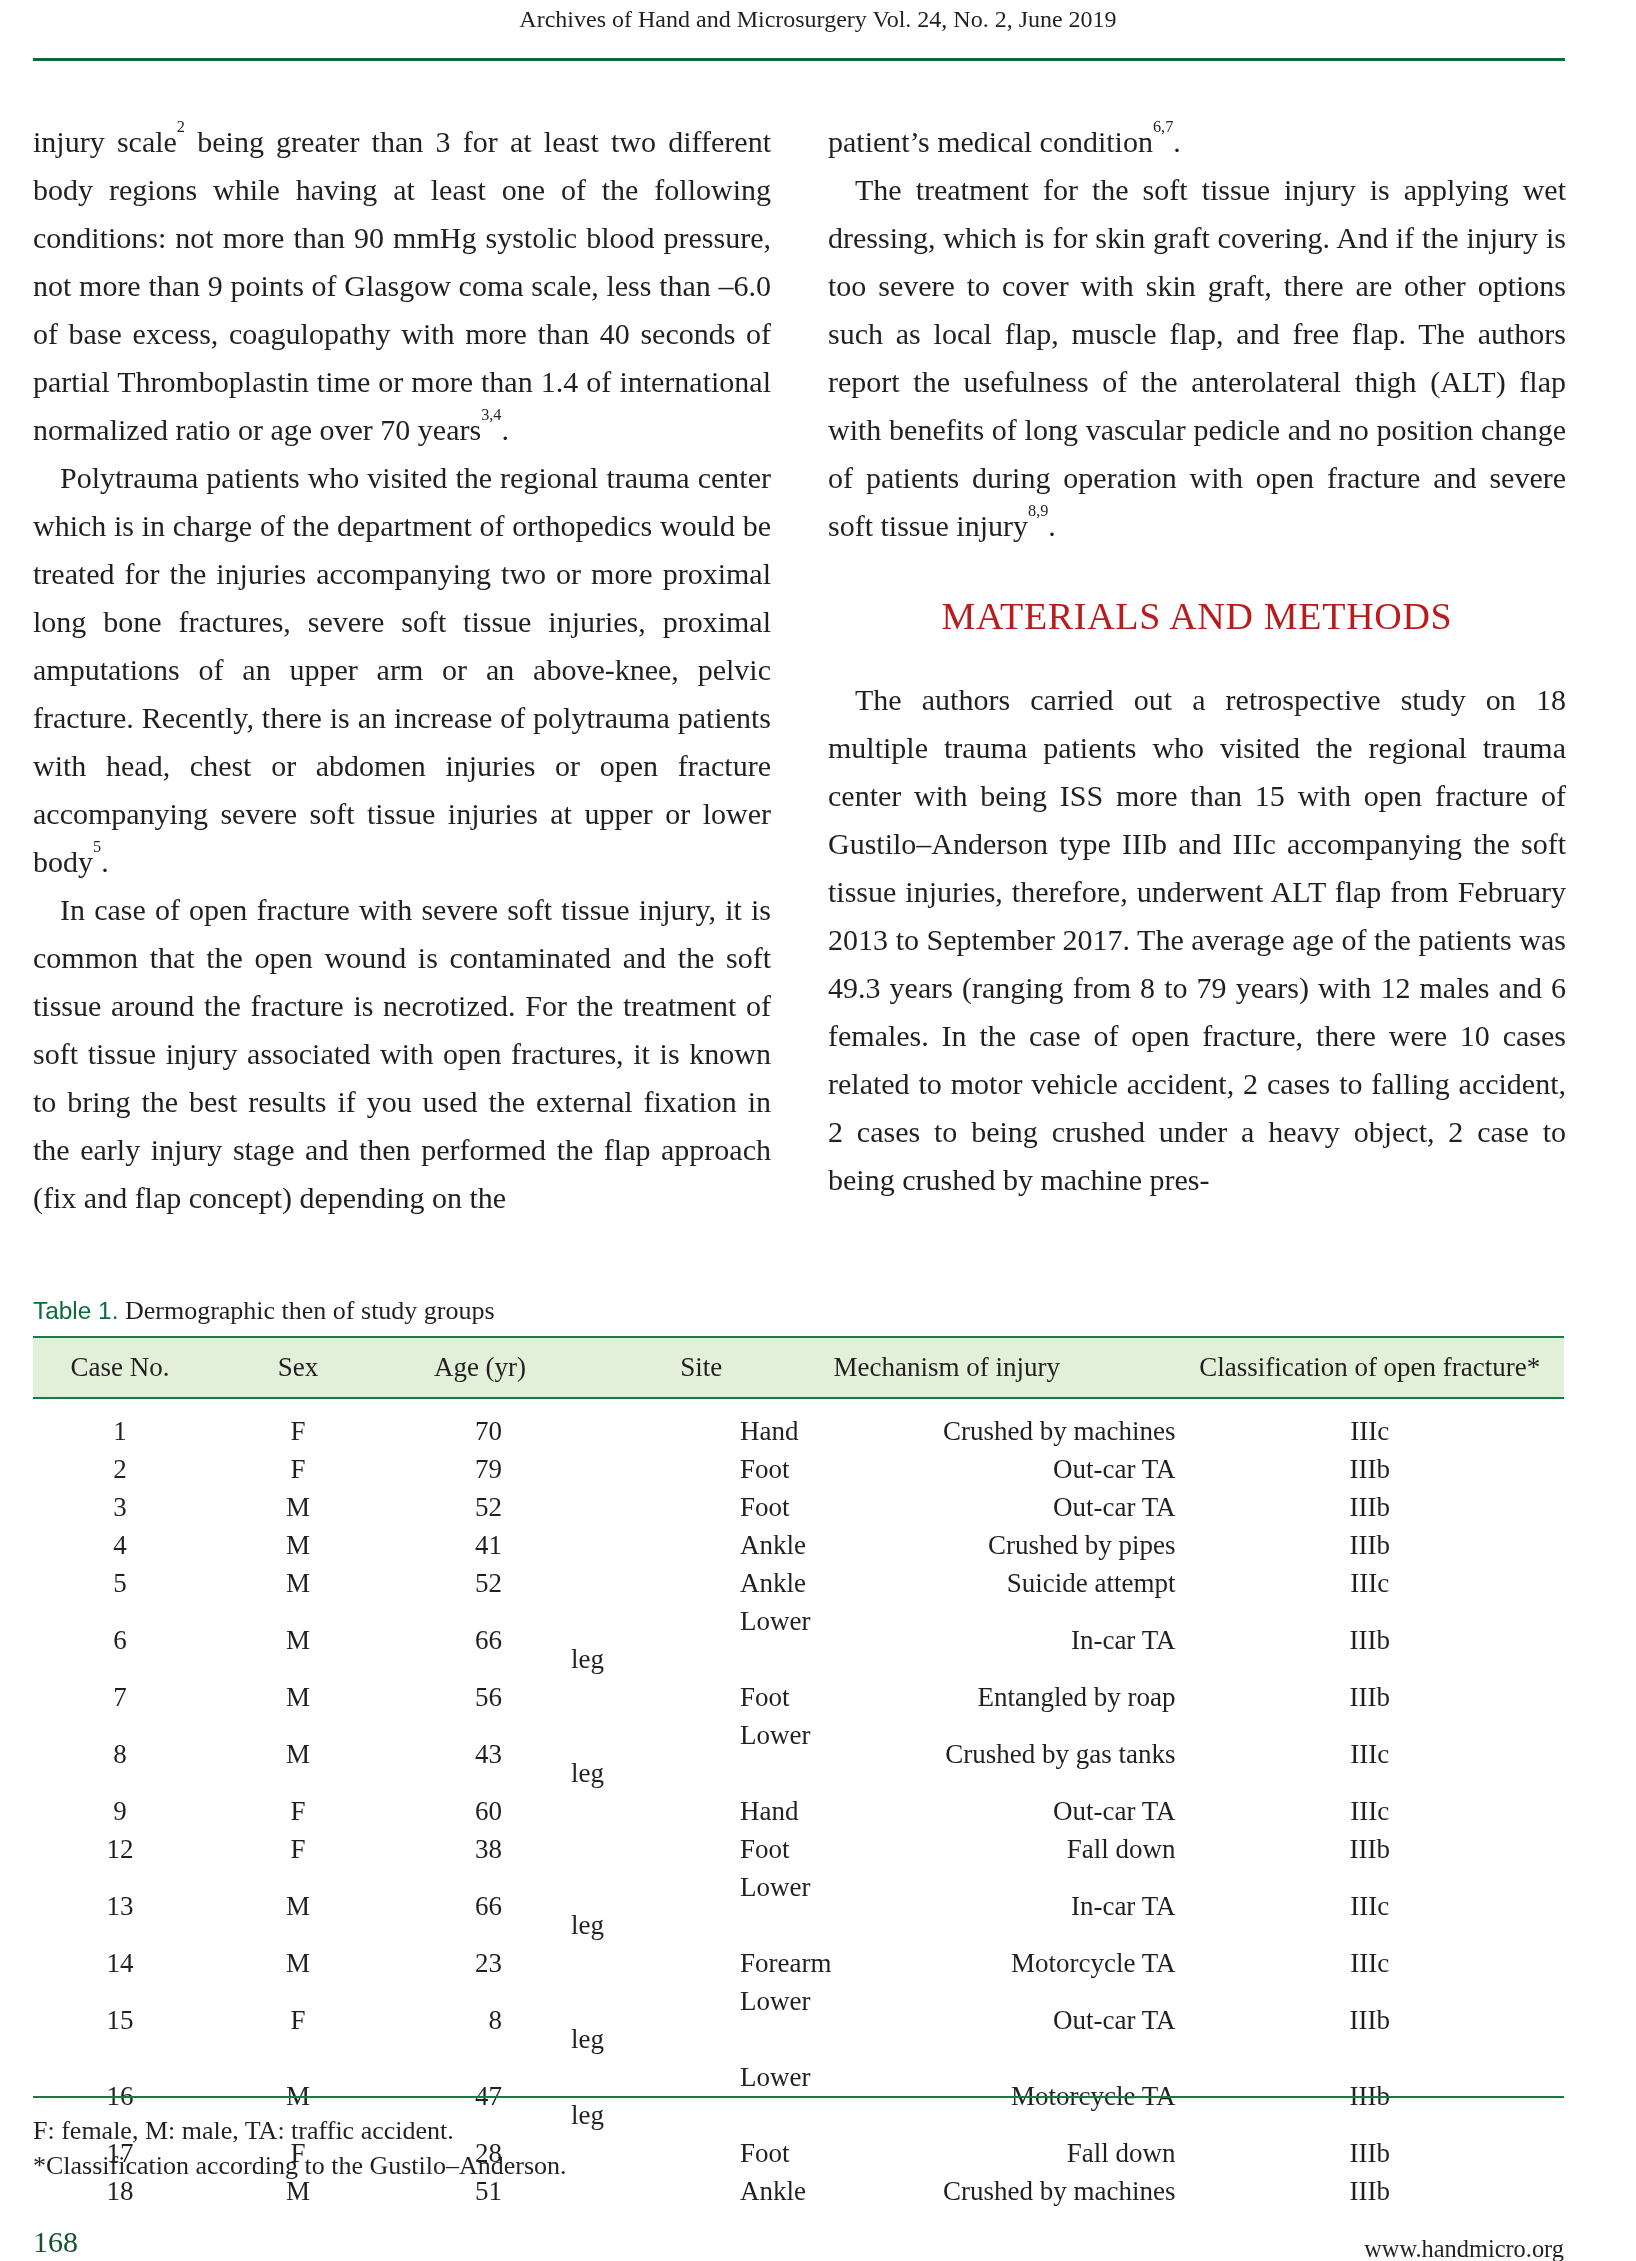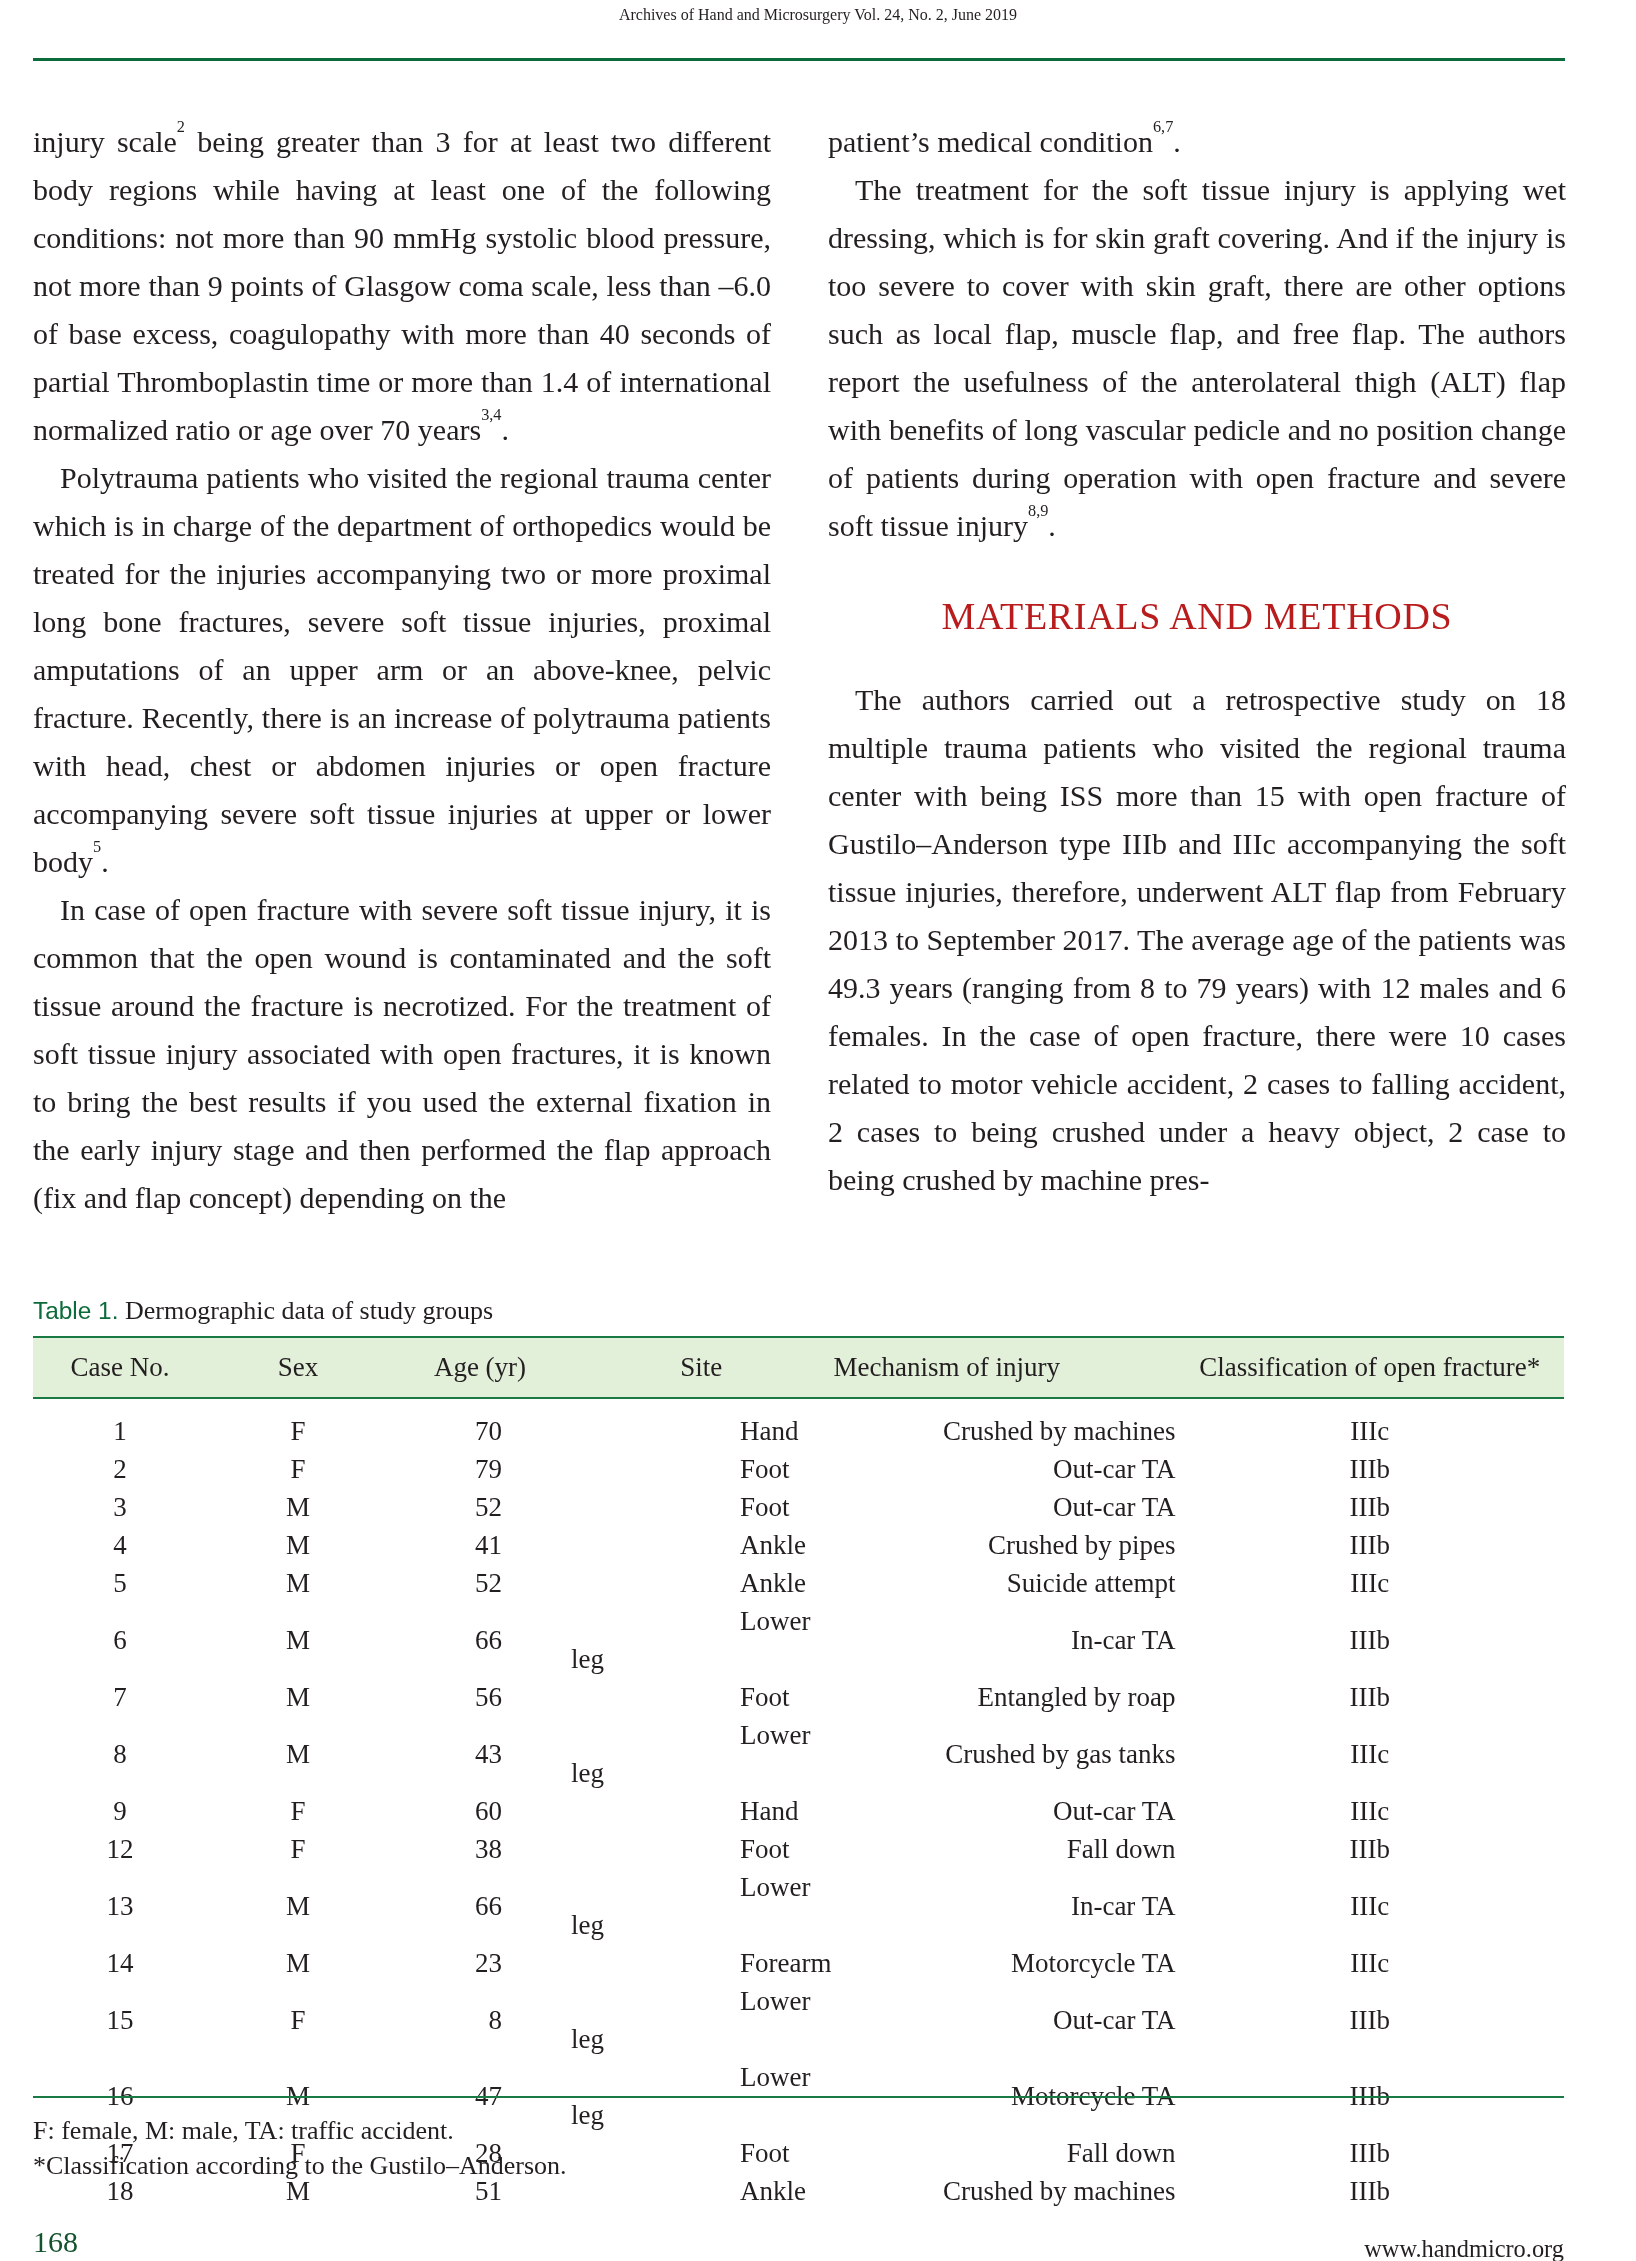--- a/index.html
+++ b/index.html
@@ -1,17 +1,17 @@
 <!DOCTYPE html>
 <html style="font-size:12px"><head>
 <meta charset="utf-8">
 <style>
   html,body{margin:0;padding:0;background:#fff;}
   body{width:1636px;height:2261px;position:relative;overflow:hidden;font-family:"Liberation Serif","DejaVu Serif",serif;color:#231f20;}
-  .running-head{position:absolute;top:6px;left:0;width:1636px;text-align:center;font-size:16px;}
+  .running-head{position:absolute;top:6px;left:0;width:1636px;text-align:center;font-size:24px;}
   .head-rule{position:absolute;top:58px;left:33px;width:1532px;height:3px;background:#0b6b3a;}
   .col{position:absolute;top:118px;width:738px;font-size:30px;line-height:48px;text-align:justify;}
   .col.left{left:33px;}
   .col.right{left:828px;}
   .col p{margin:0;text-indent:0;}
   .col p.ind{text-indent:27px;}
   sup{font-size:16.3px;vertical-align:top;line-height:0;position:relative;top:9px;}
   .section-head{color:#b91c1c;text-align:center;font-size:38px;margin:44px 0 38px 0;line-height:44px;letter-spacing:0.7px;}
   .caption{position:absolute;top:1296px;left:33px;font-size:26px;}
   .caption .lbl{color:#0b6b3a;font-family:"Liberation Sans","DejaVu Sans",sans-serif;font-size:24.4px;}
@@ -48,21 +48,21 @@
   <p class="ind"><span>In case of open fracture with severe soft tissue injury, it is common that the open wound is contaminated and the soft tissue around the fracture is necrotized. For the treatment of soft tissue injury associated with open fractures, it is known to bring the best results if you used the external fixation in the early injury stage and then performed the flap approach (fix and flap concept) depending on the</span></p>
 </div>
 
 <div class="col right">
   <p><span>patient’s medical condition</span><sup>6,7</sup><span>.</span></p>
   <p class="ind"><span>The treatment for the soft tissue injury is applying wet dressing, which is for skin graft covering. And if the injury is too severe to cover with skin graft, there are other options such as local flap, muscle flap, and free flap. The authors report the usefulness of the anterolateral thigh (ALT) flap with benefits of long vascular pedicle and no position change of patients during operation with open fracture and severe soft tissue injury</span><sup>8,9</sup><span>.</span></p>
   <div class="section-head">MATERIALS AND METHODS</div>
   <p class="ind"><span>The authors carried out a retrospective study on 18 multiple trauma patients who visited the regional trauma center with being ISS more than 15 with open fracture of Gustilo–Anderson type IIIb and IIIc accompanying the soft tissue injuries, therefore, underwent ALT flap from February 2013 to September 2017. The average age of the patients was 49.3 years (ranging from 8 to 79 years) with 12 males and 6 females. In the case of open fracture, there were 10 cases related to motor vehicle accident, 2 cases to falling accident, 2 cases to being crushed under a heavy object, 2 case to being crushed by machine pres-</span></p>
 </div>
 
-<div class="caption"><span class="lbl">Table 1.</span><span> Dermographic data of study groups</span></div>
+<div class="caption"><span class="lbl">Table 1.</span><span> Dermographic then of study groups</span></div>
 
 <table class="t">
   <thead>
     <tr>
       <th class="c0">Case No.</th>
       <th class="c1">Sex</th>
       <th class="c2">Age (yr)</th>
       <th class="c3">Site</th>
       <th class="c4">Mechanism of injury</th>
       <th class="c5">Classification of open fracture*</th>

